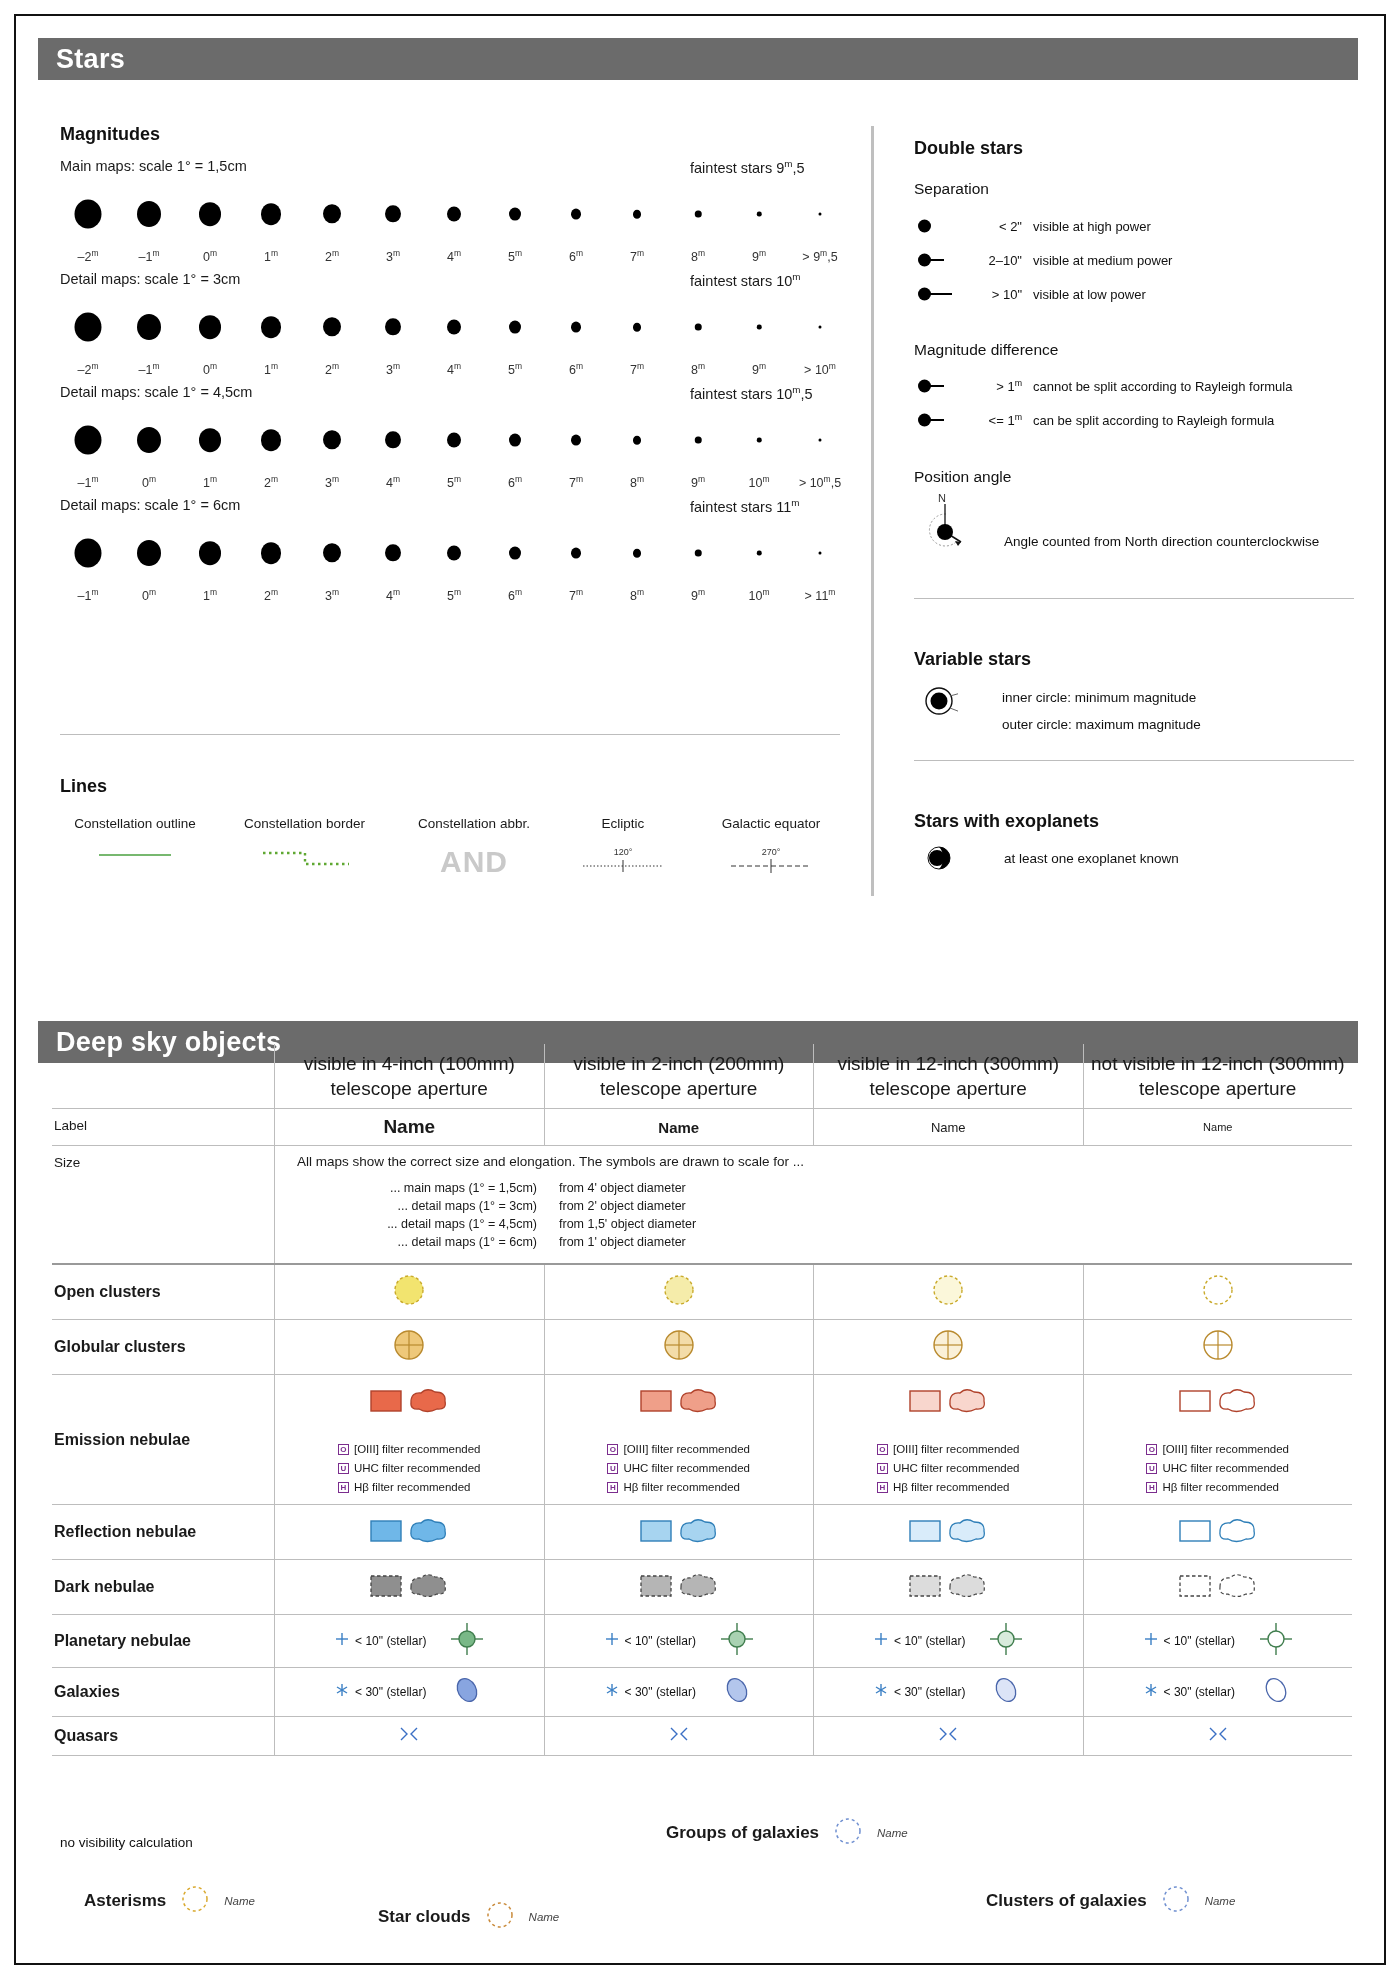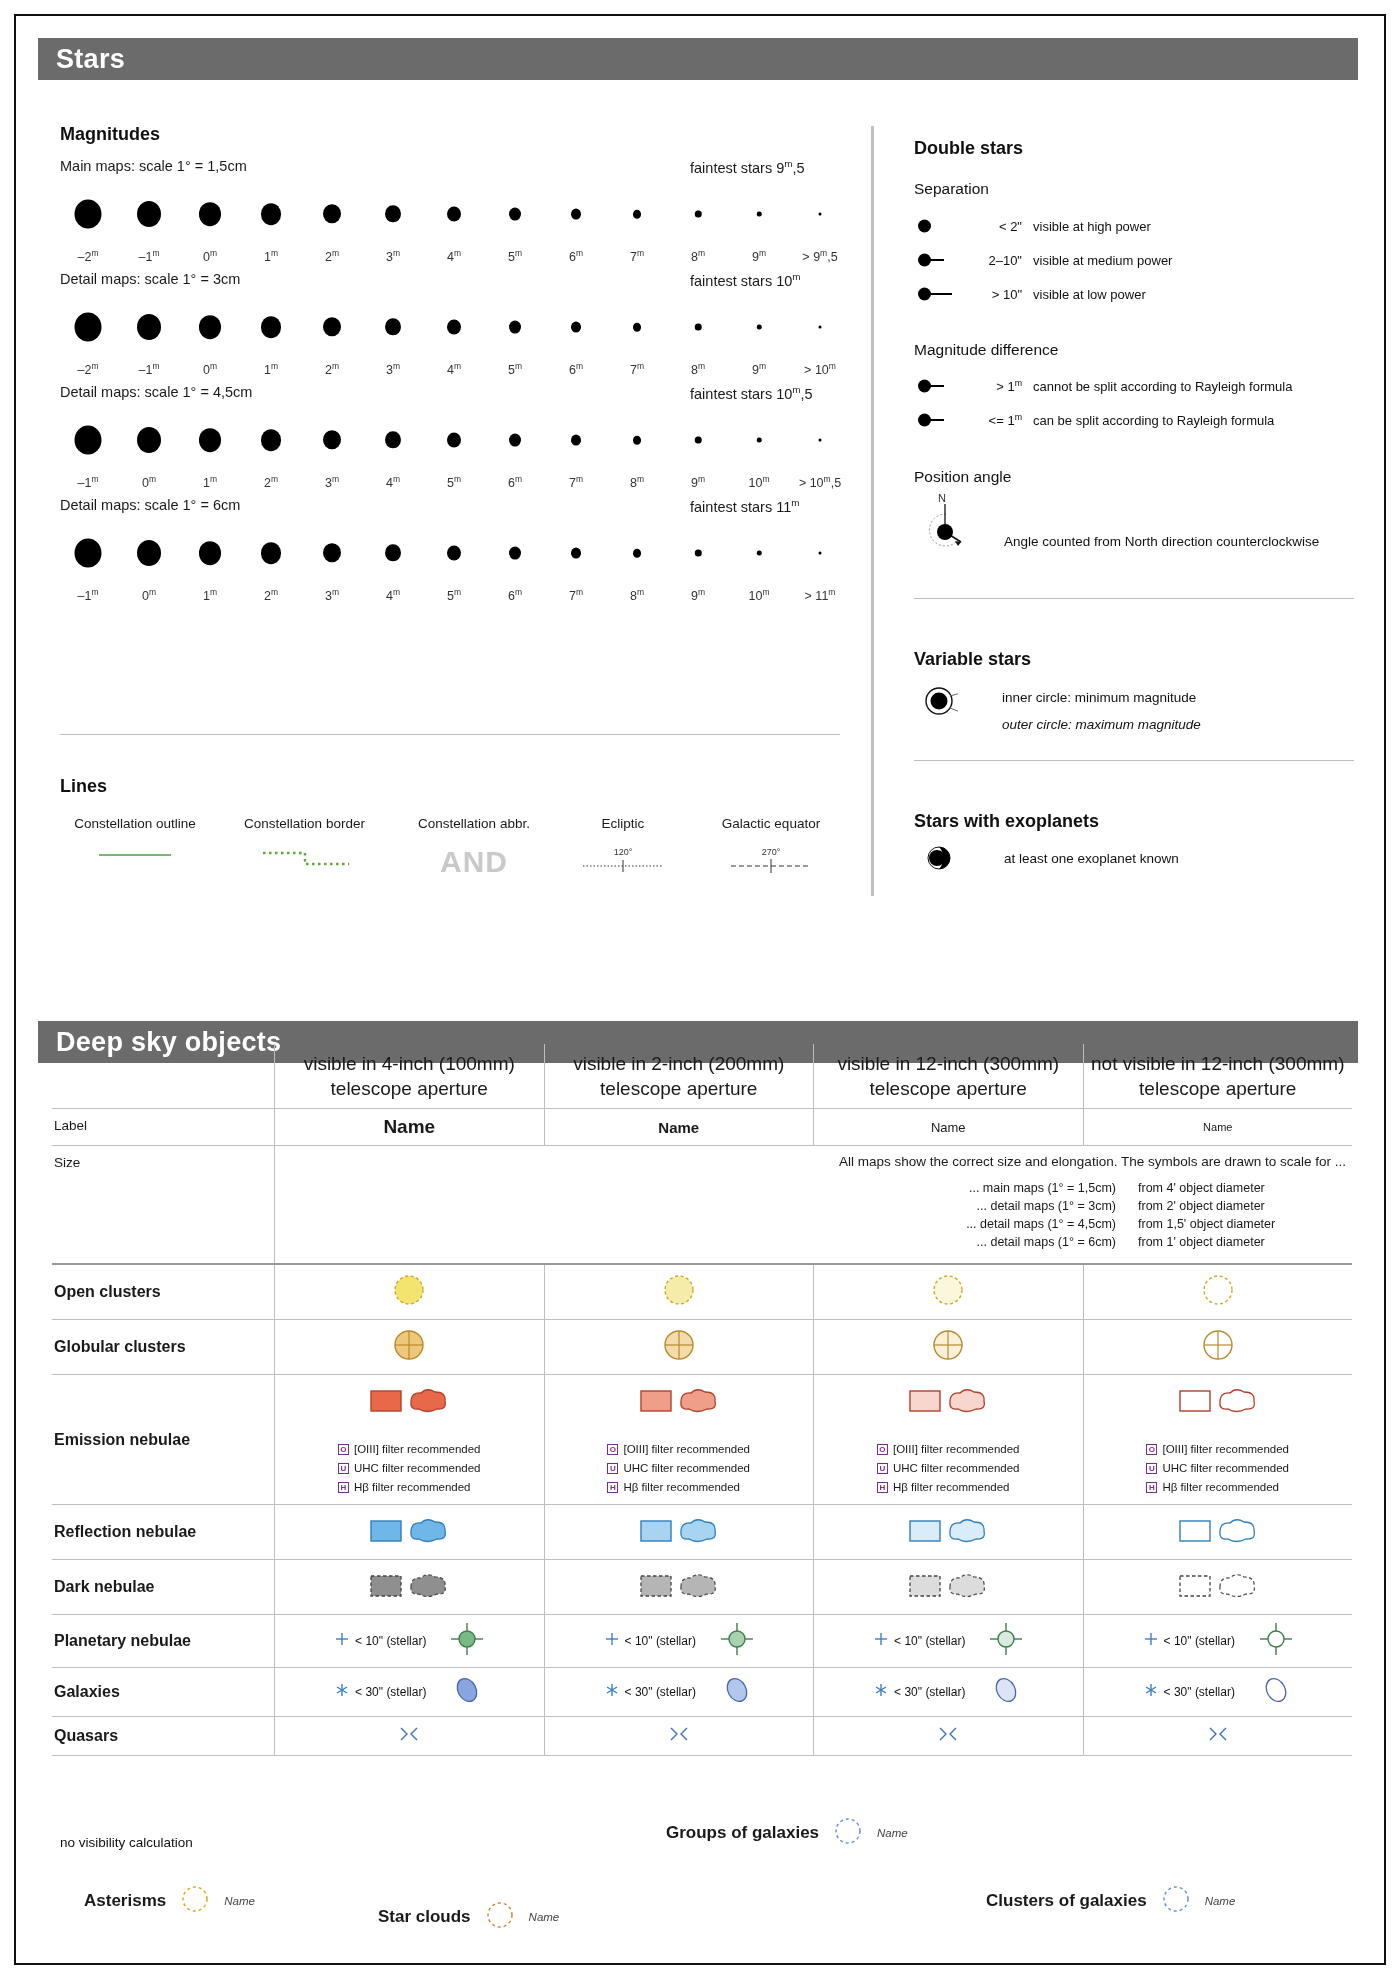--- a/index.html
+++ b/index.html
@@ -436,21 +436,21 @@
   <div class="h2" style="position:absolute; left:898px; top:633px;">Variable stars</div>
   <div style="position:absolute; left:908px; top:670px; width:34px; height:34px;">
     <svg width="34" height="34" viewBox="0 0 34 34">
       <circle cx="15" cy="15" r="13" fill="#fff" stroke="#111" stroke-width="1.4"></circle>
       <circle cx="15" cy="15" r="8.5" fill="#000"></circle>
       <line x1="26" y1="10" x2="44" y2="5" stroke="#666" stroke-width="1"></line>
       <line x1="26" y1="22" x2="44" y2="29" stroke="#666" stroke-width="1"></line>
     </svg>
   </div>
   <div class="t" style="position:absolute; left:986px; top:674px;">inner circle: minimum magnitude</div>
-  <div class="t" style="position:absolute; left:986px; top:701px;font-style:italic;">outer circle: maximum magnitude</div>
+  <div class="t" style="position:absolute; left:986px; top:701px;">outer circle: maximum magnitude</div>
 
   <div class="hr" style="left:898px; top:744px; width:440px;"></div>
 
   <div class="h2" style="position:absolute; left:898px; top:795px;">Stars with exoplanets</div>
   <div style="position:absolute; left:908px; top:828px; width:32px; height:28px;">
     <svg width="32" height="28" viewBox="0 0 32 28">
       <circle cx="15" cy="14" r="11" fill="none" stroke="#111" stroke-width="1"></circle>
       <path d="M15 3 A11 11 0 0 1 15 25 A9 13 0 0 0 15 3 Z" fill="#000"></path>
       <circle cx="13" cy="14" r="8" fill="#000"></circle>
     </svg>
@@ -491,21 +491,21 @@
         </div>
         <div class="dscol">
           <span style="font-size:13px;">Name</span>
         </div>
         <div class="dscol">
           <span style="font-size:11px;">Name</span>
         </div>
       </div>
       <div class="dsrow">
         <div class="dscol-label" style="align-self: flex-start;"><span class="rowlabel-plain">Size</span></div>
-        <div class="dscol" style="align-items: flex-end; padding: 8px 6px 14px;">
+        <div class="dscol" style="align-items: flex-start; padding: 8px 22px 14px;">
           <div style="text-align:center;font-size:13.5px;margin-bottom:12px;">All maps show the correct size and elongation. The symbols are drawn to scale for ...</div>
           <div style="display:flex;flex-direction:column;gap:4px;align-items:center;">
             <div style="display:flex;font-size:12.5px;width:470px;">
               <span style="flex:0 0 240px;text-align:right;">... main maps (1° = 1,5cm)</span>
               <span style="margin-left:22px;">from 4' object diameter</span>
             </div>
             <div style="display:flex;font-size:12.5px;width:470px;">
               <span style="flex:0 0 240px;text-align:right;">... detail maps (1° = 3cm)</span>
               <span style="margin-left:22px;">from 2' object diameter</span>
             </div>

